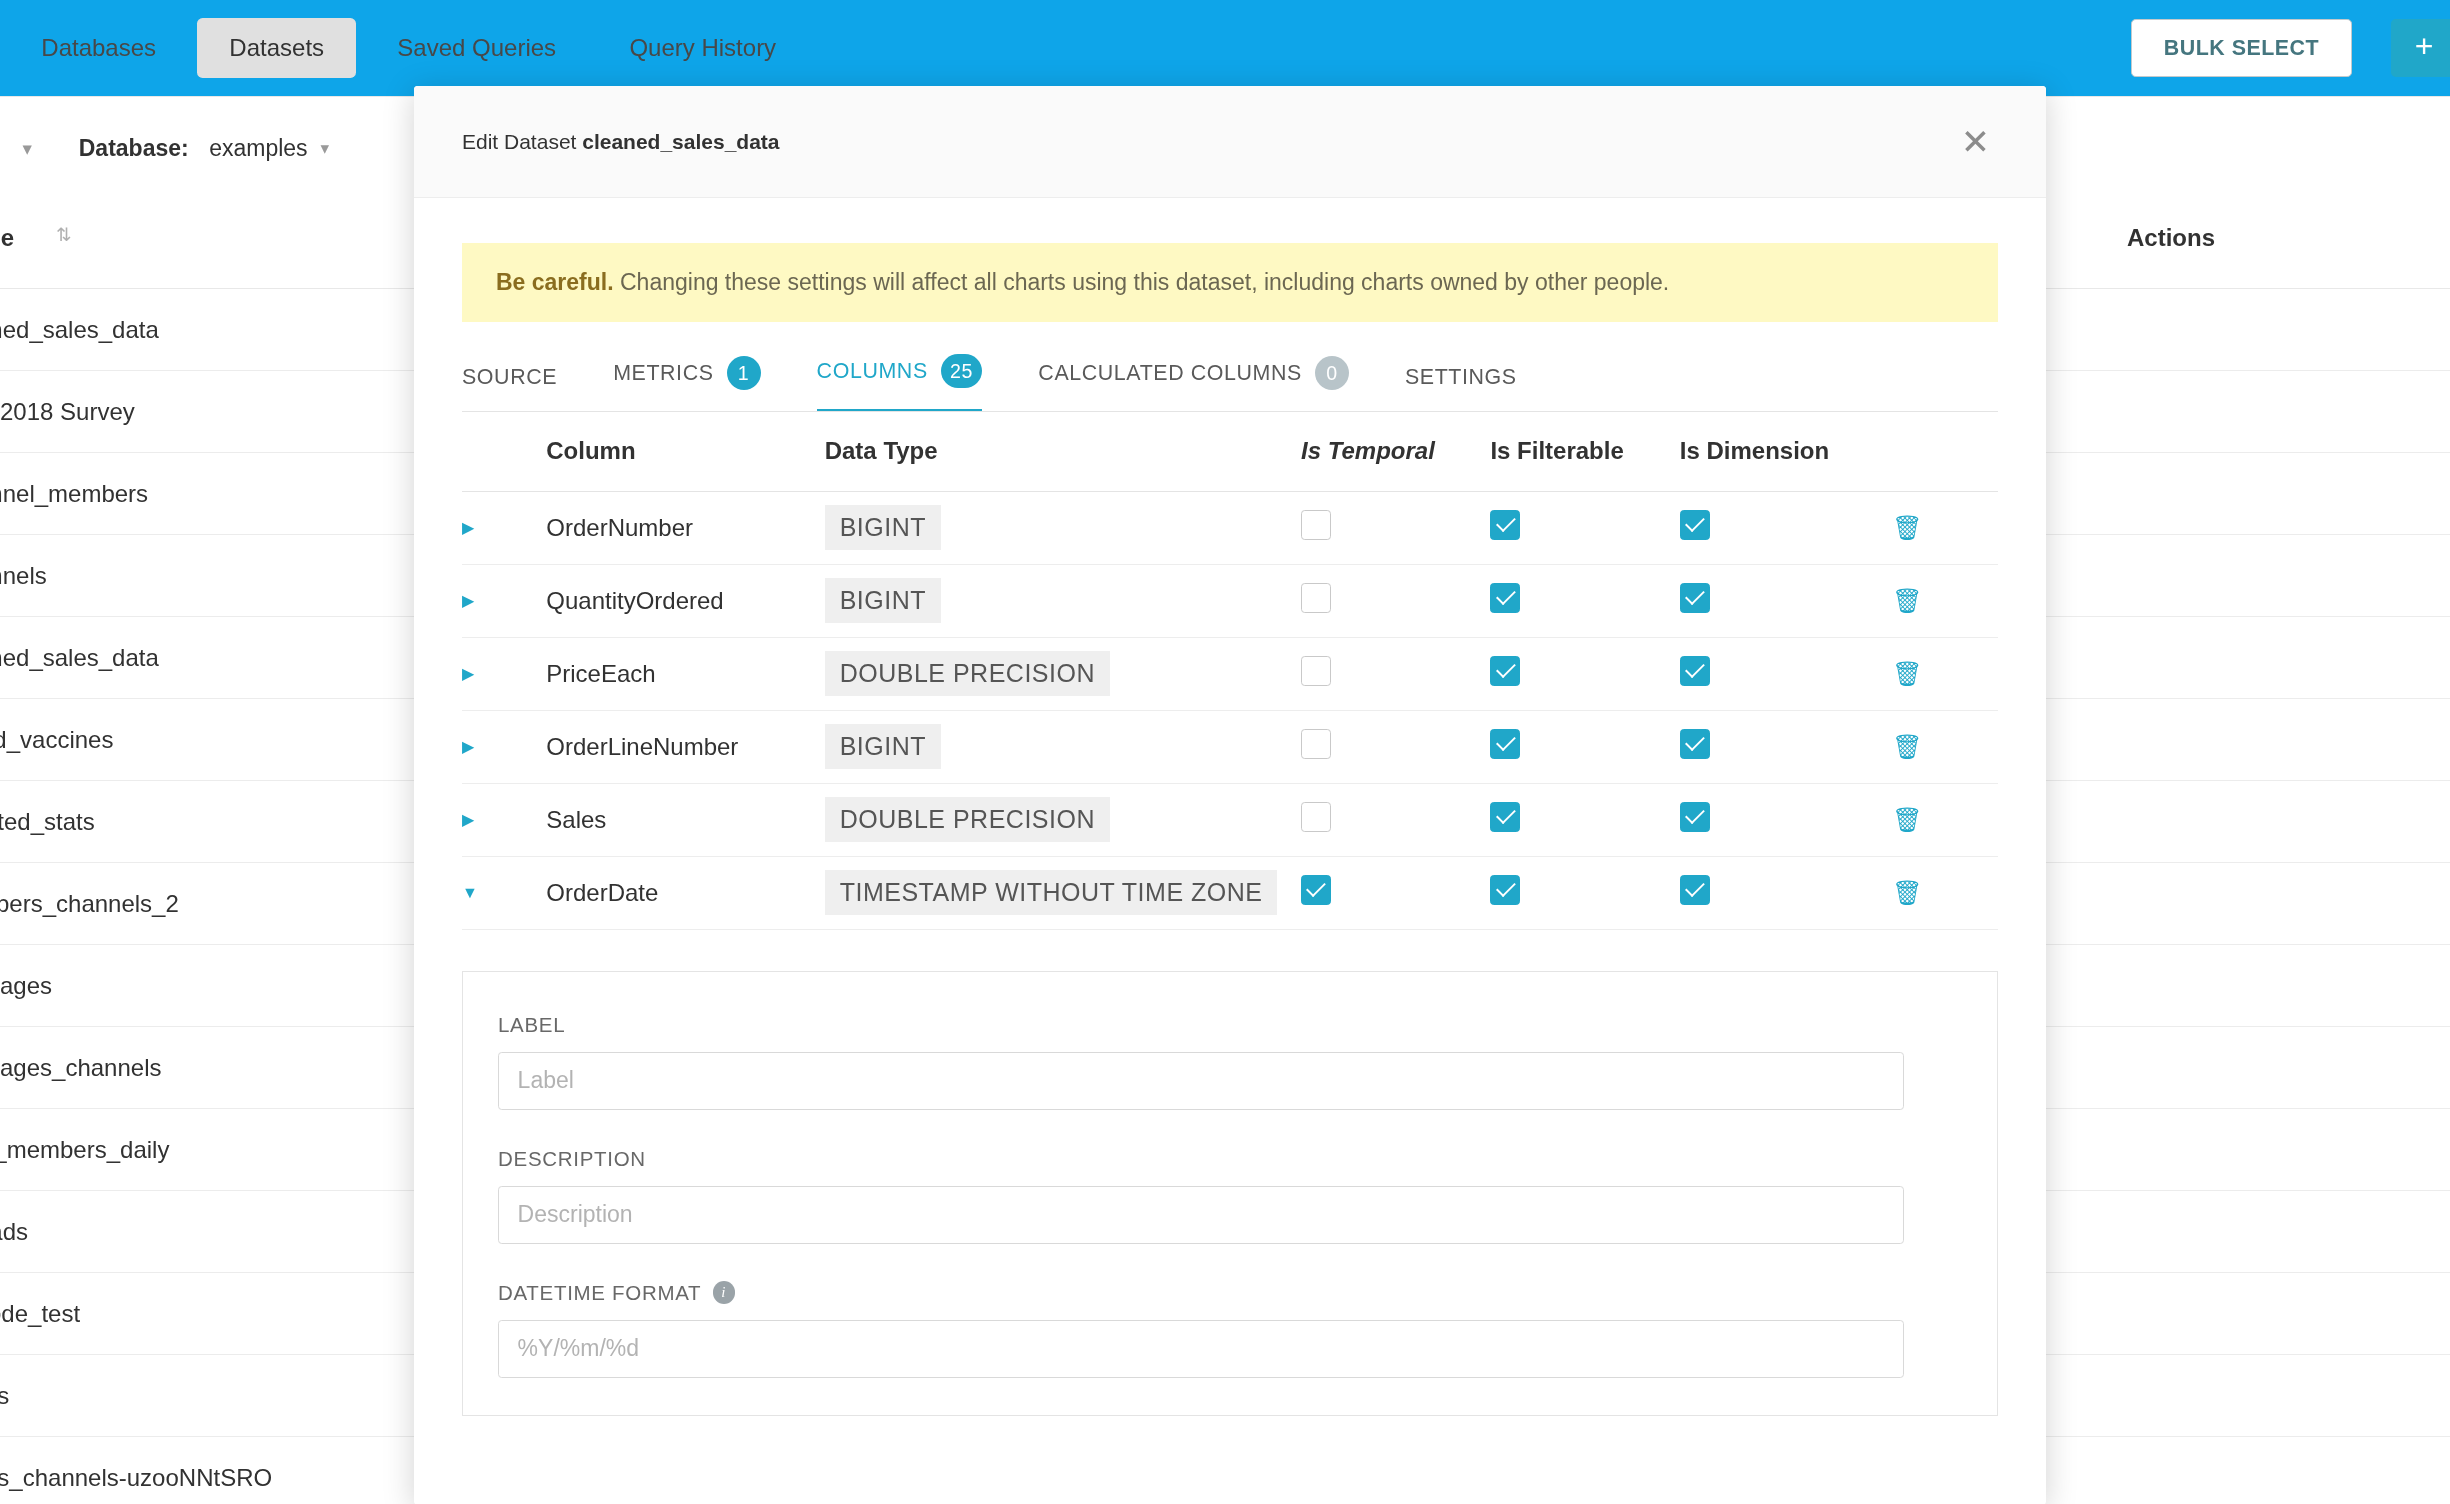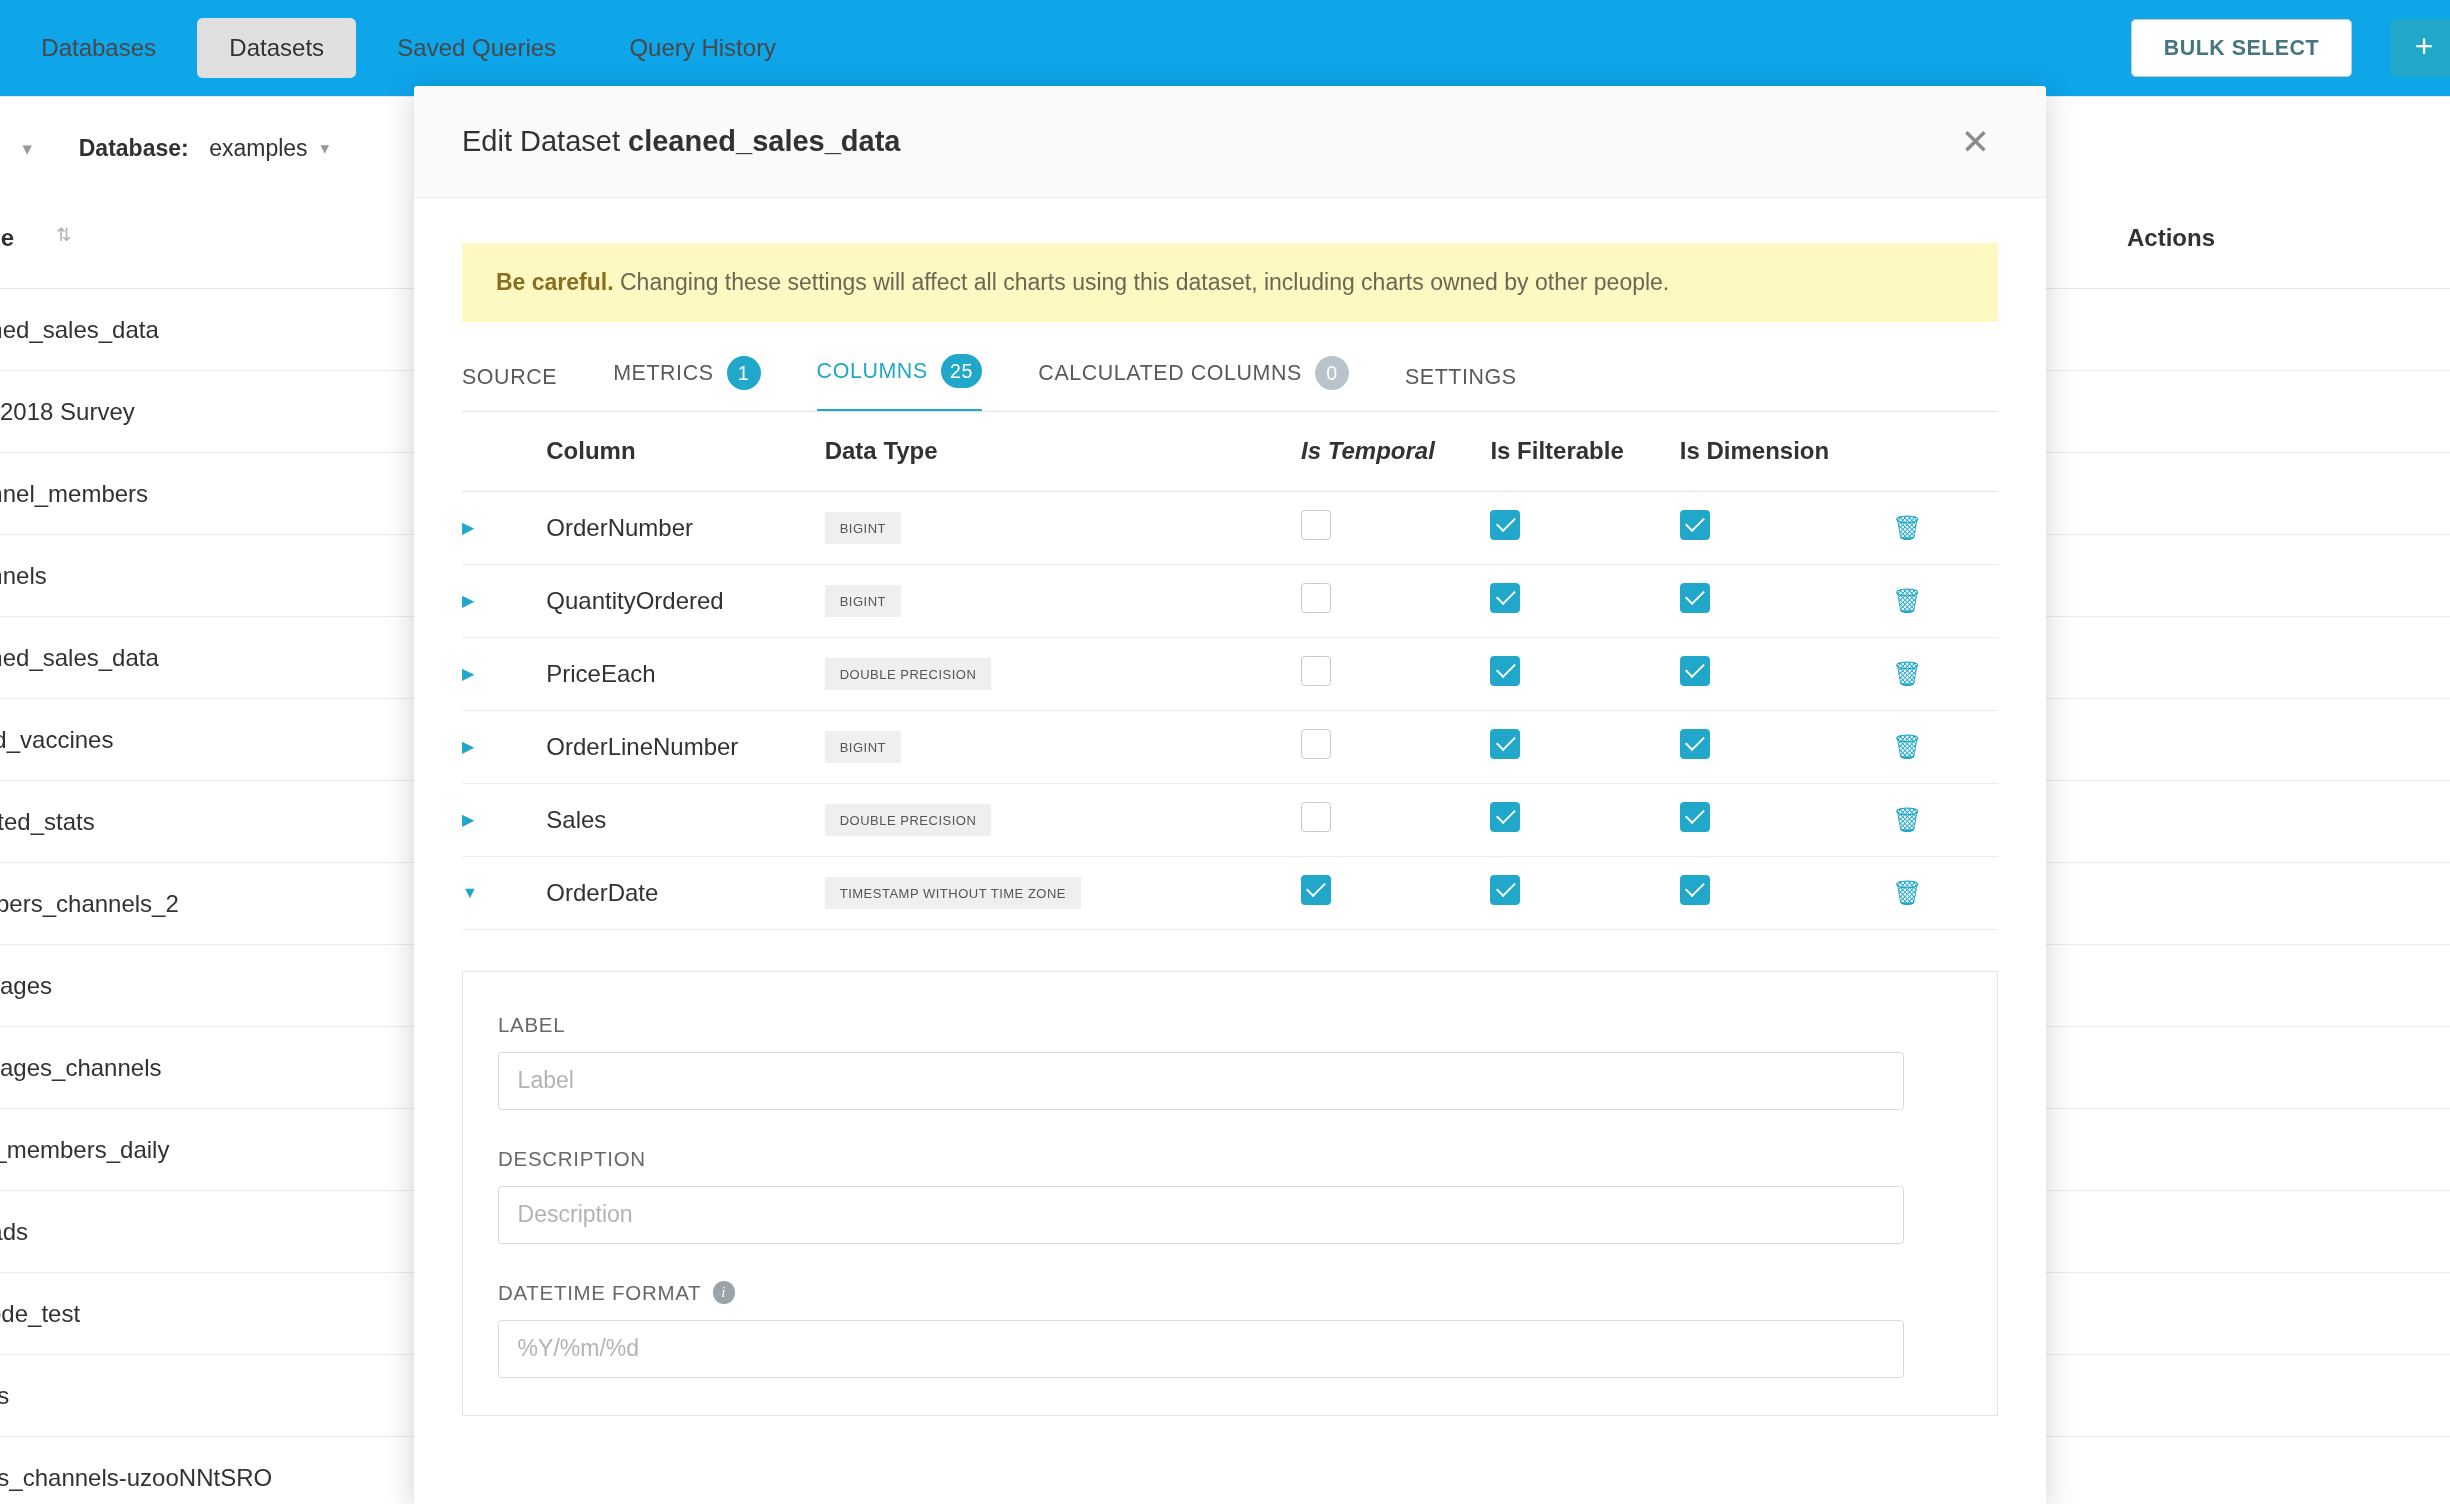--- a/index.html
+++ b/index.html
@@ -99,21 +99,21 @@
     border-radius: 3.7px;
     overflow: hidden;
   }
   .modal-header {
     height: 112px;
     background: #fafafa;
     border-bottom: 0.9px solid #ededed;
     display: flex; align-items: center;
     padding: 0 48px;
   }
-  .modal-title { font-size: 29px; color: #323232; }
+  .modal-title { font-size: 21px; color: #323232; }
   .modal-title b { font-weight: bold; }
   .modal-close {
     margin-left: auto; color: #8c8c8c; font-size: 35px; line-height: 1;
     width: 45px; text-align: center;
   }
   .modal-body { padding: 0 48px; }
 
   .alert {
     margin-top: 45px;
     background: #fef9c3;
@@ -163,21 +163,21 @@
     display: flex; align-items: center;
     border-bottom: 0.9px solid #ededed;
     height: 73px;
     font-size: 24px; color: #323232;
   }
   .expander { color: #20a7c9; font-size: 16px; }
   .expander.open { color: #20a7c9; }
   .dtype-pill {
     display: inline-block;
     background: #efefef; color: #555;
-    font-size: 13px; letter-spacing: 0.5px;
+    font-size: 25px; letter-spacing: 0.5px;
     padding: 8.4px 15px; border-radius: 0;
   }
   .cbx {
     width: 30px; height: 30px; border: 1.9px solid #c9c9c9;
     border-radius: 3.7px; background: #fff; display: inline-block;
   }
   .cbx.checked {
     background: #20a7c9; border-color: #20a7c9;
     position: relative;
   }

